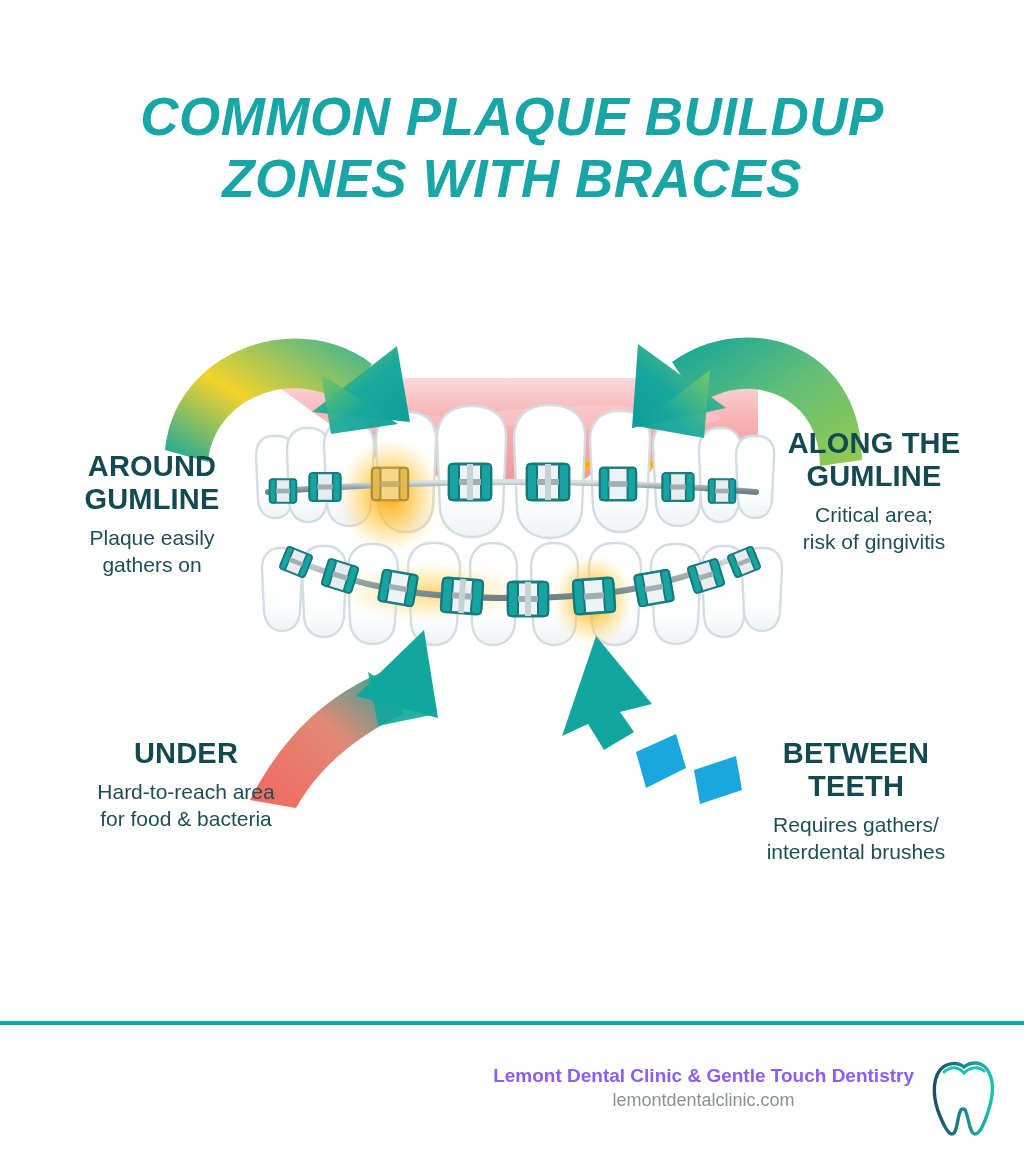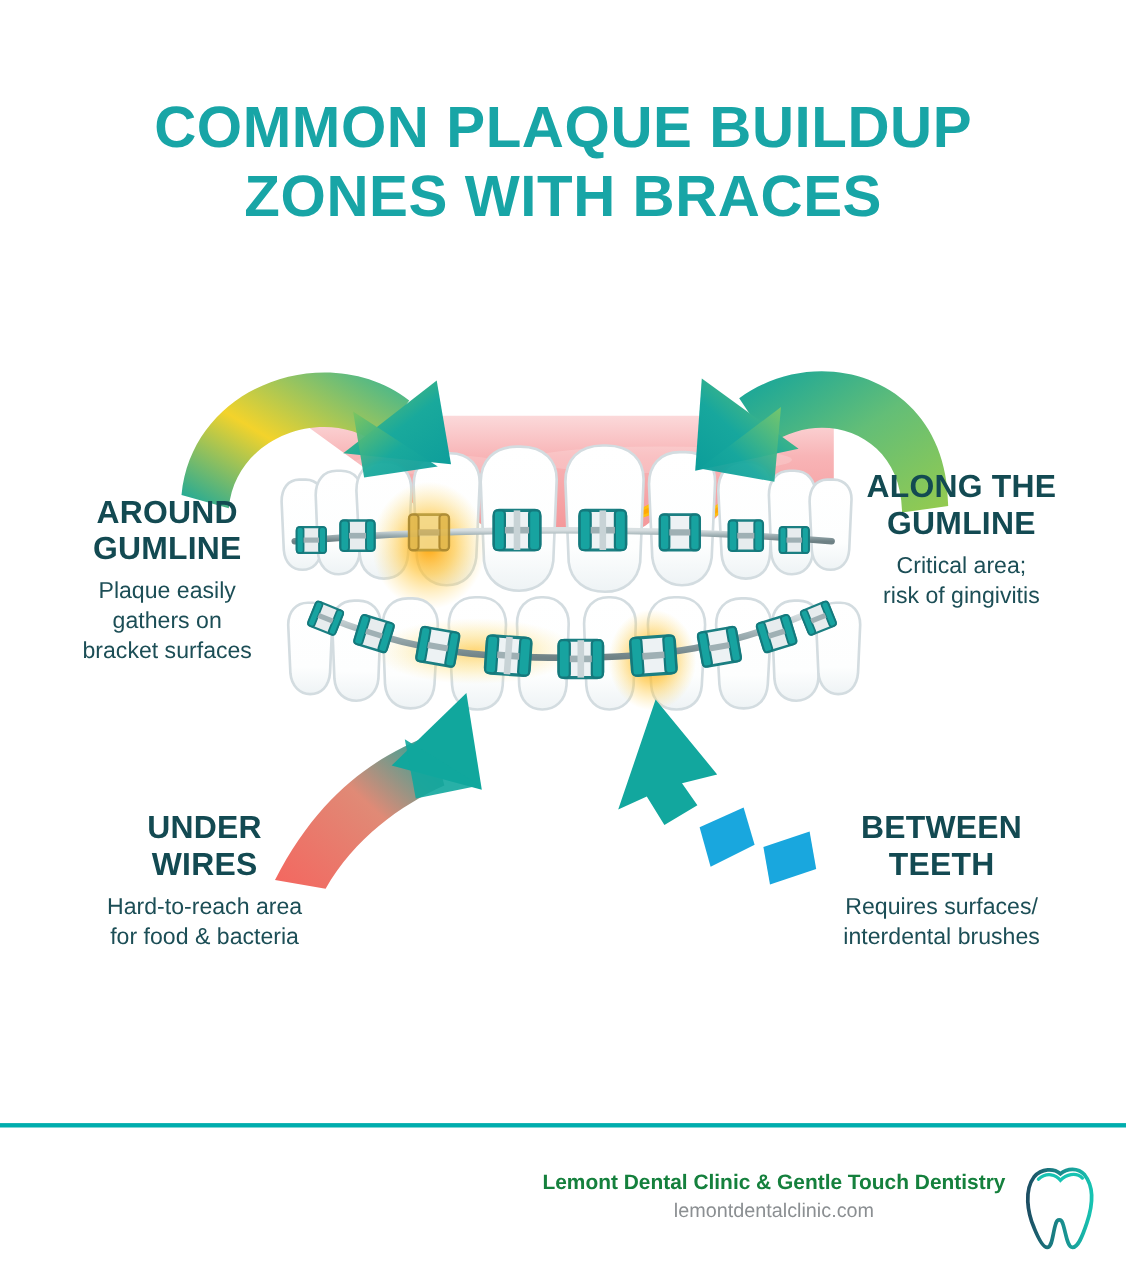--- a/index.html
+++ b/index.html
@@ -9,20 +9,21 @@
     position:relative;overflow:hidden;
   }
   #stage{position:absolute;inset:0;width:1024px;height:1154px;}
 
   
   .title{
     position:absolute;left:0;top:86px;width:1024px;
     text-align:center;color:#18A5A6;
     font-size:53px;line-height:62px;font-weight:700;
     letter-spacing:.5px;
+    font-style:italic;
   }
   .title span{display:block;}
 
   
   .callout{position:absolute;text-align:center;color:#134A52;}
   .callout .head{
     font-size:29px;line-height:33px;font-weight:700;letter-spacing:.2px;
   }
   .callout .head span{display:block;}
   .callout .desc{
@@ -37,21 +38,21 @@
 
   
   .divider{
     position:absolute;left:0;top:1021px;width:1024px;height:4px;background:#00ADAD;
   }
   .footer{position:absolute;left:0;top:1058px;width:1024px;height:80px;}
   .footer-text{
     position:absolute;right:110px;top:6px;text-align:right;
   }
   .footer-name{
-    font-size:19px;font-weight:700;color:#15803d;line-height:24px;white-space:nowrap;
+    font-size:19px;font-weight:700;color:#8b5cf6;line-height:24px;white-space:nowrap;
   }
   .footer-site{
     font-size:18px;font-weight:400;color:#8b8f92;line-height:24px;white-space:nowrap;text-align:center;
   }
   .footer-logo{position:absolute;right:24px;top:-4px;width:74px;height:88px;}
 
   
   #graphic{position:absolute;left:0;top:300px;width:1024px;height:520px;}
 </style>
 </head>
@@ -320,53 +321,51 @@
   </svg>
 
   <div class="callout" id="callout-around">
     <div class="head">
       <span>AROUND</span>
       <span>GUMLINE</span>
     </div>
     <div class="desc">
       <span>Plaque easily</span>
       <span>gathers on</span>
-      <span>bracket surfaces</span>
     </div>
   </div>
 
   <div class="callout" id="callout-gumline">
     <div class="head">
       <span>ALONG THE</span>
       <span>GUMLINE</span>
     </div>
     <div class="desc">
       <span>Critical area;</span>
       <span>risk of gingivitis</span>
     </div>
   </div>
 
   <div class="callout" id="callout-wires">
     <div class="head">
       <span>UNDER</span>
-      <span>WIRES</span>
     </div>
     <div class="desc">
       <span>Hard-to-reach area</span>
       <span>for food &amp; bacteria</span>
     </div>
   </div>
 
   <div class="callout" id="callout-between">
     <div class="head">
       <span>BETWEEN</span>
       <span>TEETH</span>
     </div>
     <div class="desc">
-      <span>Requires surfaces/</span>
+      <span>Requires gathers/</span>
       <span>interdental brushes</span>
     </div>
   </div>
 
   <div class="divider"></div>
   <div class="footer">
     <div class="footer-text">
       <div class="footer-name">Lemont Dental Clinic &amp; Gentle Touch Dentistry</div>
       <div class="footer-site">lemontdentalclinic.com</div>
     </div>

